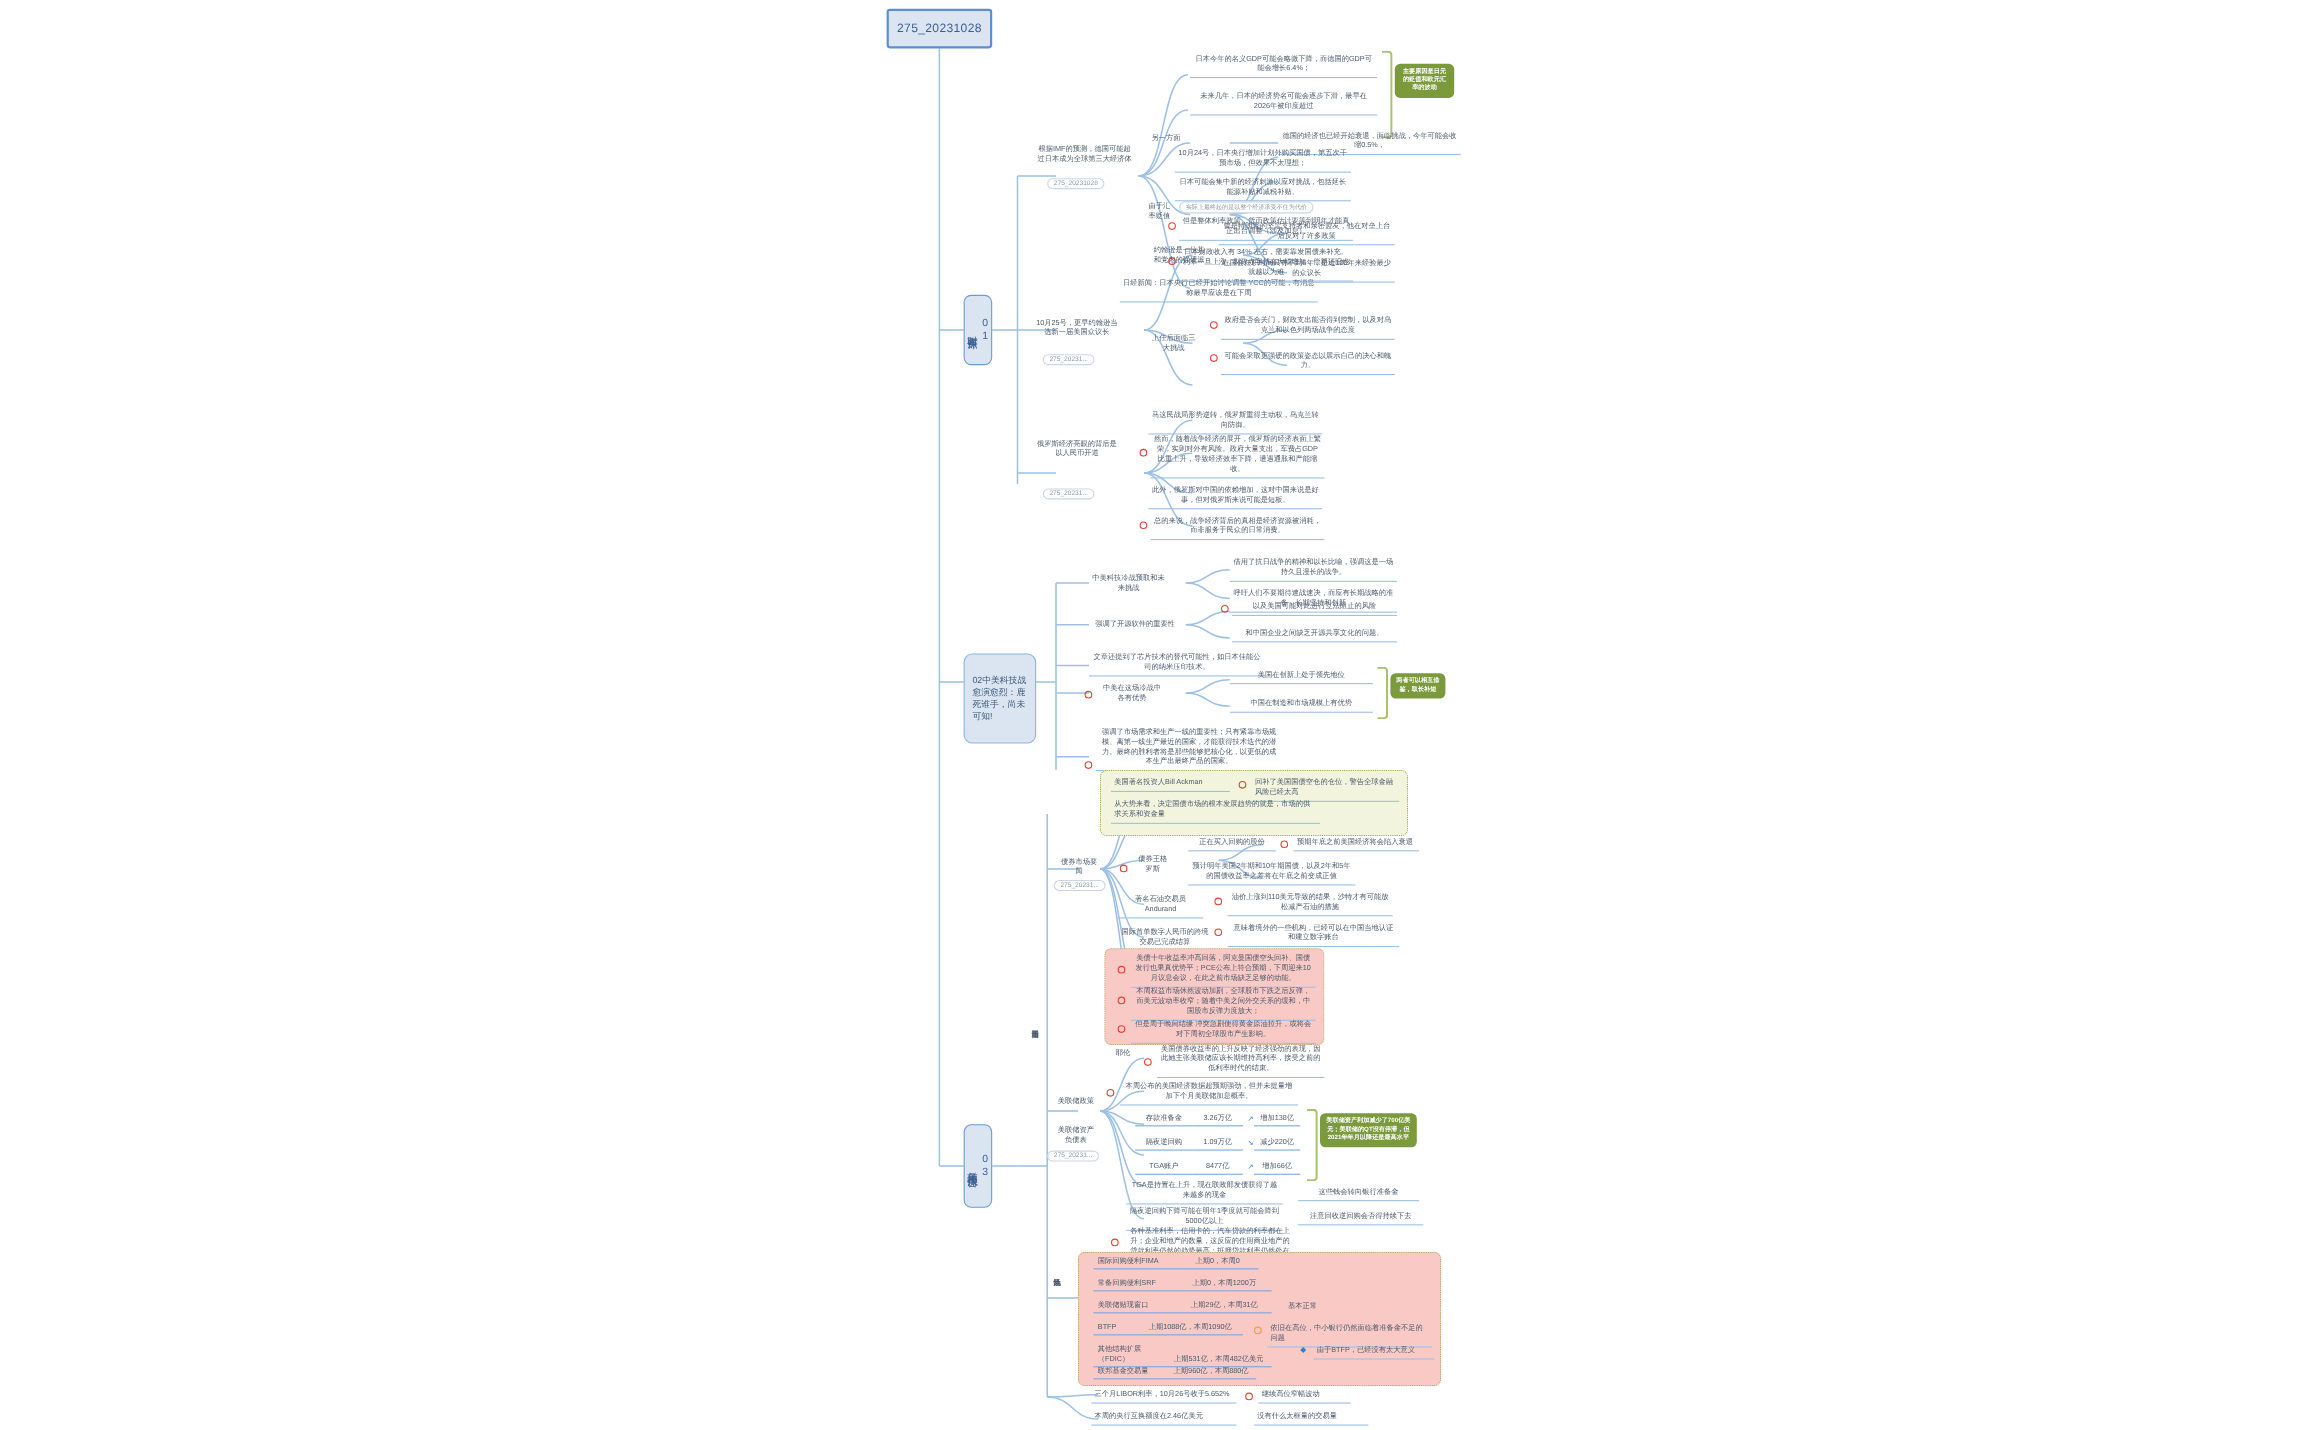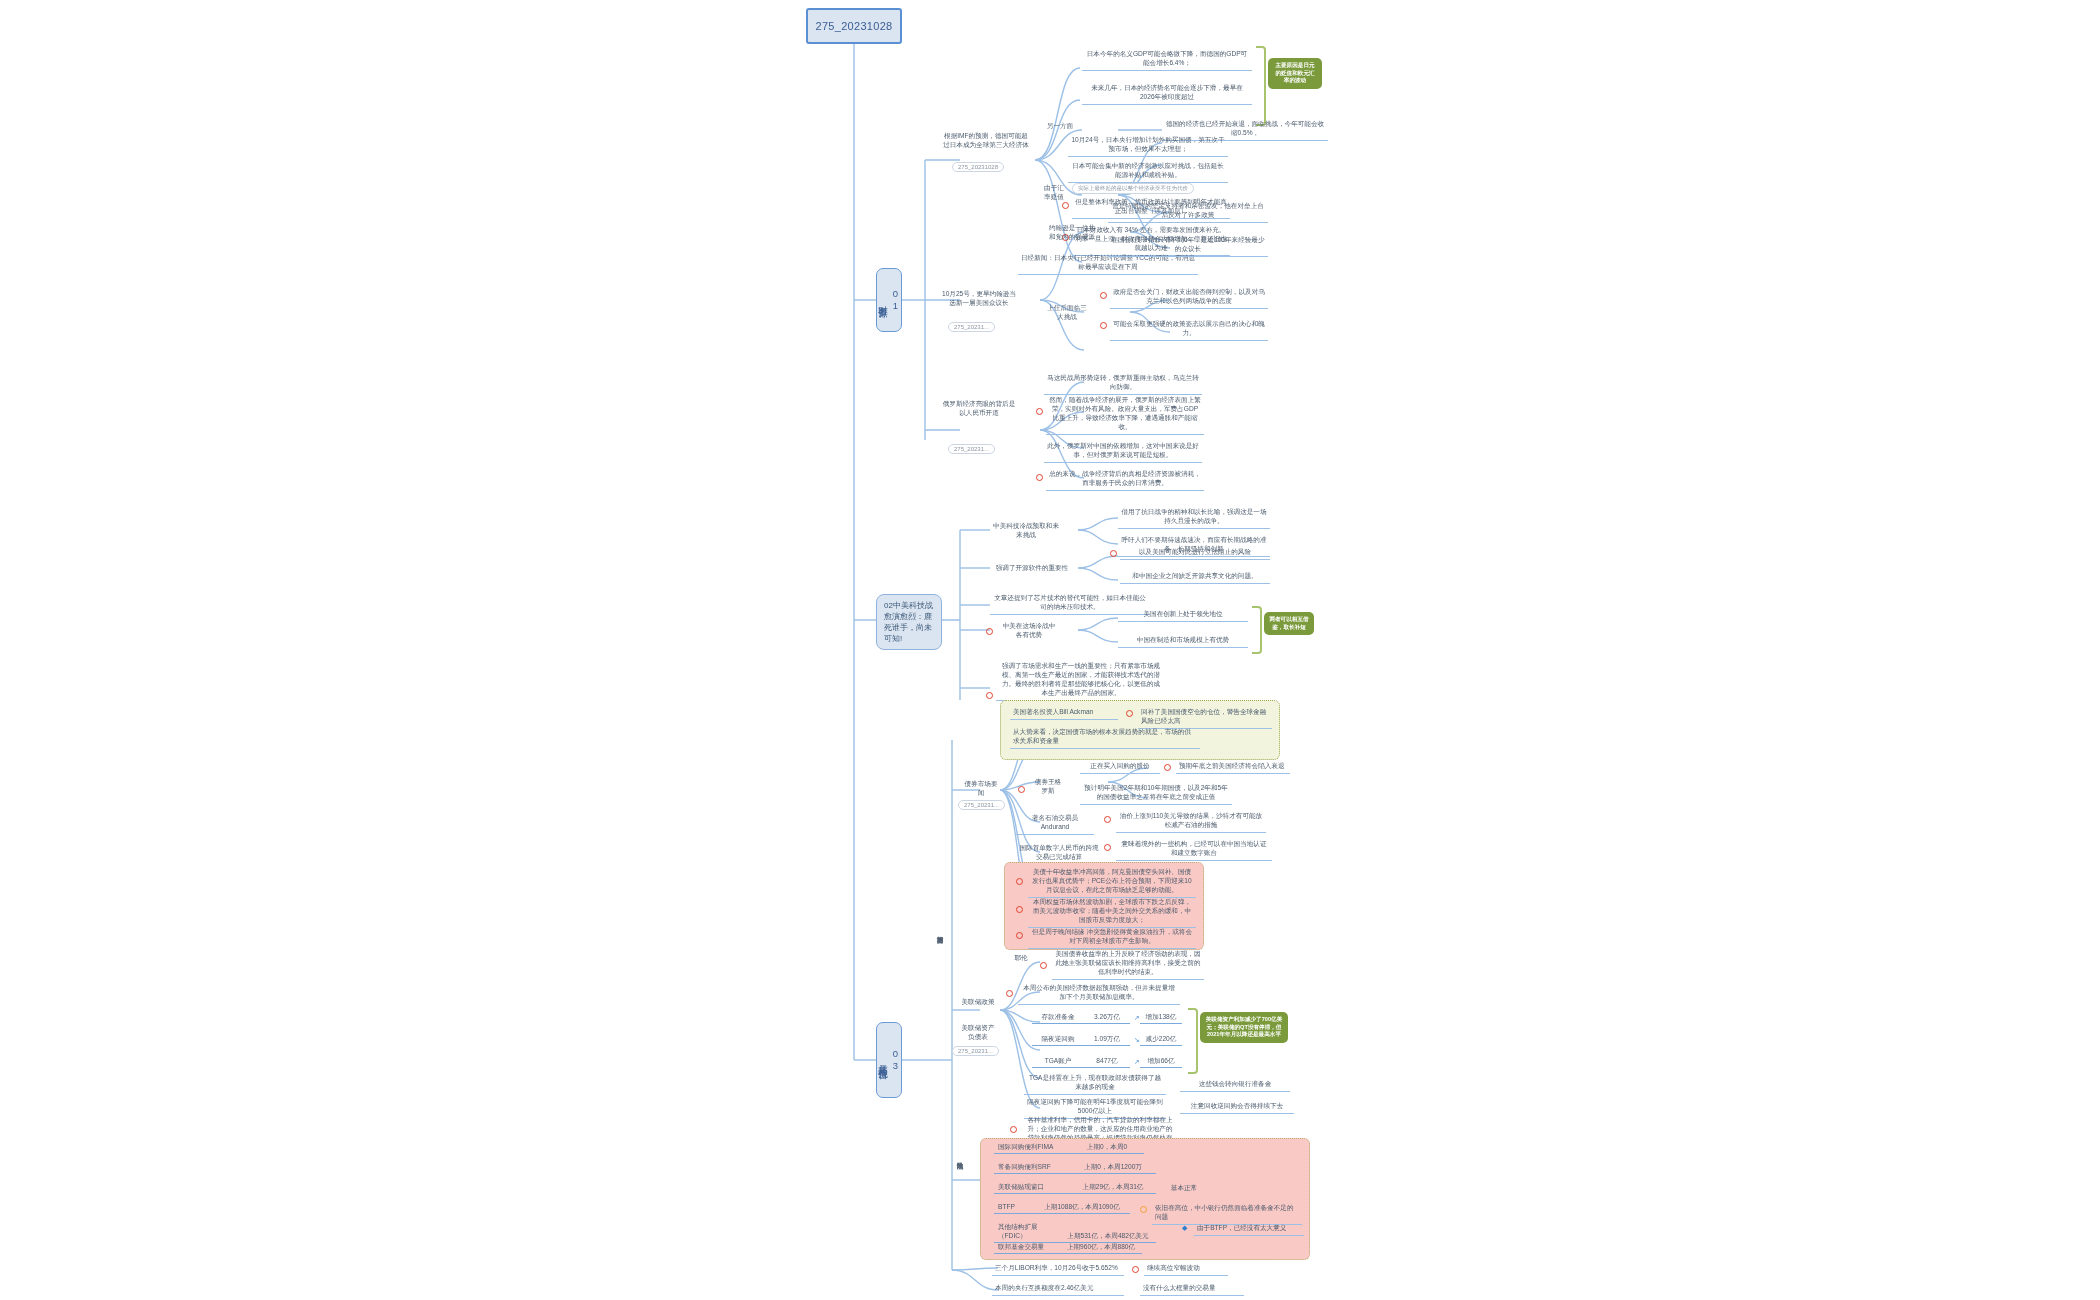--- a/index.html
+++ b/index.html
@@ -23,21 +23,21 @@
     background:#dbe5f1;border:1px solid #6b9bd6;border-radius:7px;
     width:26px;padding:8px 3px;
     display:flex;flex-direction:column;align-items:center;justify-content:center;
     font-size:9.5px;line-height:12px;color:#3a5e94;text-align:center;
     writing-mode:vertical-rl;text-orientation:upright;letter-spacing:1px;
   }
 
   
   .l2box{
     background:#dbe5f1;border:1px solid #8fb3de;border-radius:8px;
-    padding:5px 7px;font-size:8px;line-height:11px;color:#3c5878;text-align:center;
+    padding:18px 7px;font-size:8px;line-height:11px;color:#3c5878;text-align:center;
   }
 
   
   .leaf{
     font-size:6.6px;line-height:9px;color:#4a5a6c;text-align:center;
     padding:1px 3px 3px 3px;
   }
   .leaf.u{border-bottom:1.6px solid #9dc0e6;}
 
   .tag{

